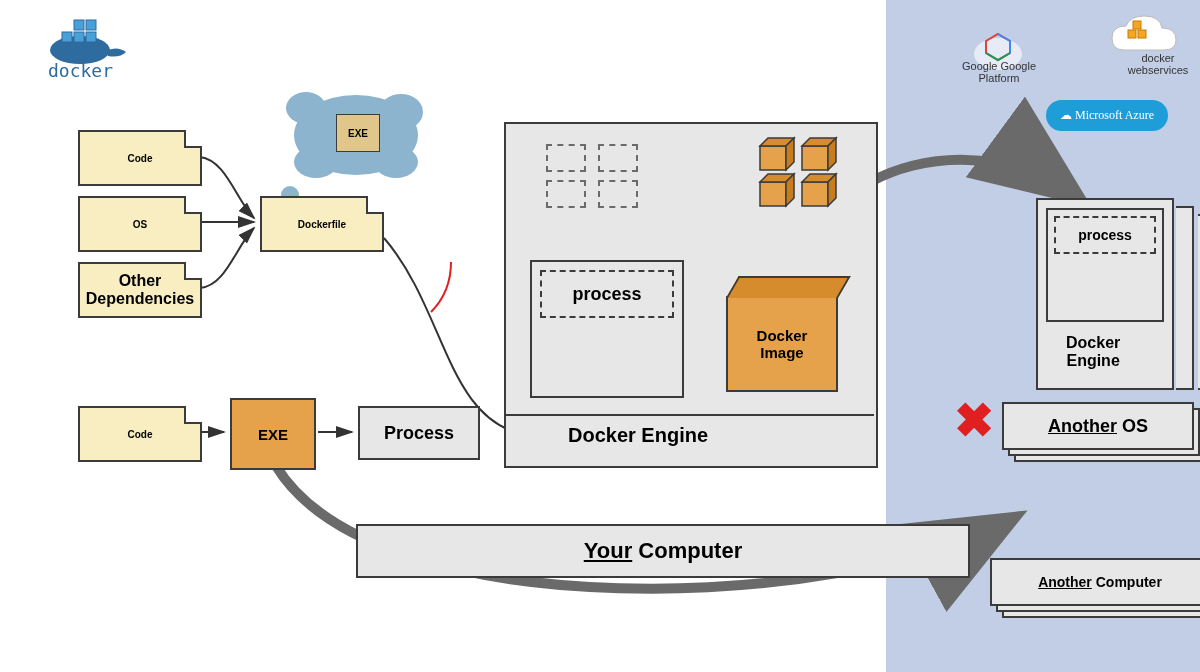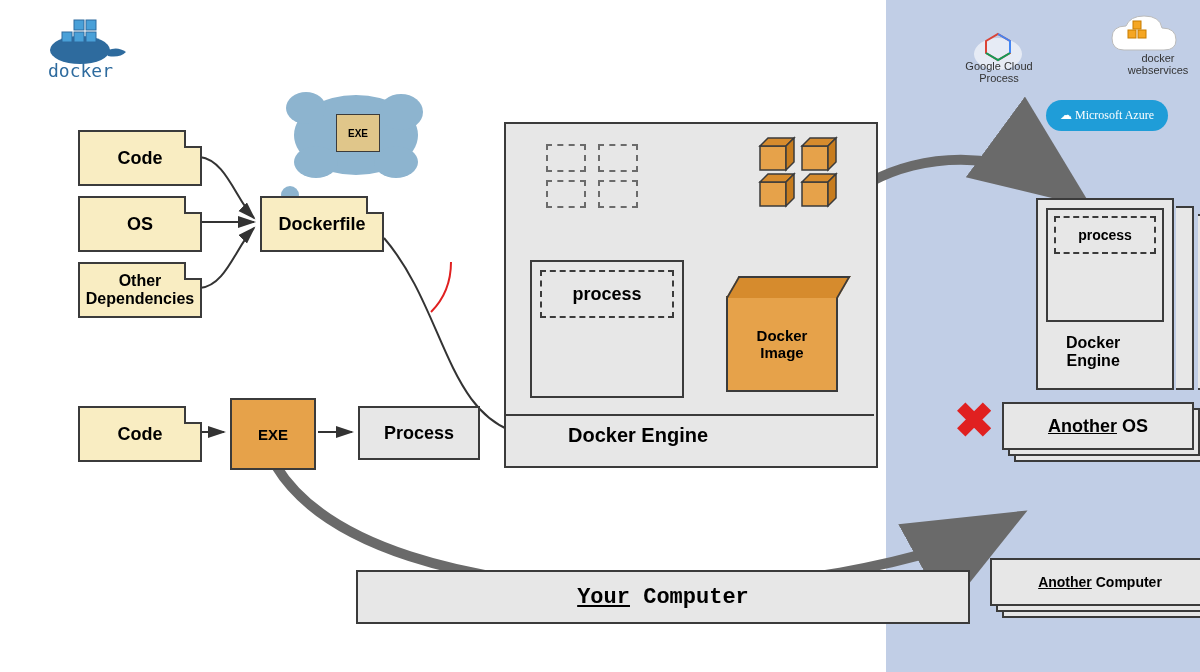--- a/index.html
+++ b/index.html
@@ -2,21 +2,21 @@
 <html><head>
 <meta charset="utf-8">
 <style>
   html,body{margin:0;padding:0;font-family:Helvetica,Arial,sans-serif;}
   .stage{position:relative;width:1200px;height:672px;background:#fff;overflow:hidden;margin-left:26px;}
   .cloud-zone{position:absolute;left:860px;top:0;width:340px;height:672px;background:#c1cee6;}
   svg.overlay{position:absolute;left:0;top:0;}
 
   .doc{
     position:absolute;width:120px;height:52px;background:#f9edc2;border:2px solid #3b3b3b;
-    display:flex;align-items:center;justify-content:center;font-weight:bold;font-size:18px;
+    display:flex;align-items:center;justify-content:center;font-weight:bold;font-size:10px;
   }
   .doc.small{font-size:16px;}
   .doc .fold{position:absolute;top:-2px;right:-2px;width:16px;height:16px;background:#fff;border-left:2px solid #3b3b3b;border-bottom:2px solid #3b3b3b;}
   .exe-box{
     position:absolute;width:82px;height:68px;background:#e6a24a;border:2px solid #3b3b3b;
     display:flex;align-items:center;justify-content:center;font-weight:bold;font-size:15px;
   }
   .mini-exe{
     position:absolute;width:42px;height:36px;background:#e0c68a;border:1.5px solid #3b3b3b;
     display:flex;align-items:center;justify-content:center;font-weight:bold;font-size:10px;
@@ -195,21 +195,21 @@
   <div class="dashed-inner" style="left:514px;top:270px;width:130px;height:44px;font-size:18px;">
       <span>process</span>
     </div>
 
   <div class="docker-image" style="left:700px;top:296px;white-space:pre;">
     <div class="top"></div>
     <span>Docker
 Image</span>
   </div>
 
-  <div class="plain-box" style="left:330px;top:570px;width:610px;height:50px;font-size:22px;font-family:Liberation Mono, monospace;">
+  <div class="plain-box" style="left:330px;top:524px;width:610px;height:50px;font-size:22px;">
     <span><span class="under">Your</span><span> Computer</span></span>
   </div>
 
   <div class="stack" style="left:1010px;top:198px;width:134px;height:188px;"></div>
   <div class="stack" style="left:1150px;top:206px;width:16px;height:180px;border-left:none;"></div>
   <div class="stack" style="left:1172px;top:214px;width:12px;height:172px;border-left:none;"></div>
 
   <div class="process-frame" style="left:1020px;top:208px;width:114px;height:110px;"></div>
   <div class="dashed-inner" style="left:1028px;top:216px;width:98px;height:34px;font-size:14px;">
       <span>process</span>
@@ -224,18 +224,18 @@
   </div>
 
   <div class="stack" style="left:976px;top:570px;width:216px;height:44px;"></div>
   <div class="stack" style="left:970px;top:564px;width:216px;height:44px;"></div>
   <div class="plain-box" style="left:964px;top:558px;width:216px;height:44px;font-size:14px;">
     <span><span class="under">Another</span><span> Computer</span></span>
   </div>
 
   <div class="red-x" style="left:928px;top:392px;">✖</div>
 
-  <div class="cloud-logo" style="left:930px;top:60px;width:86px;">Google Cloud Process</div>
+  <div class="cloud-logo" style="left:930px;top:60px;width:86px;">Google Google Platform</div>
   <div class="cloud-logo" style="left:1082px;top:52px;width:100px;white-space:pre;">docker
 webservices</div>
   <div class="azure" style="left:1020px;top:100px;font-family:Liberation Serif, serif;">☁ <span>Microsoft Azure</span></div>
 
 </div>
 
 </body></html>

